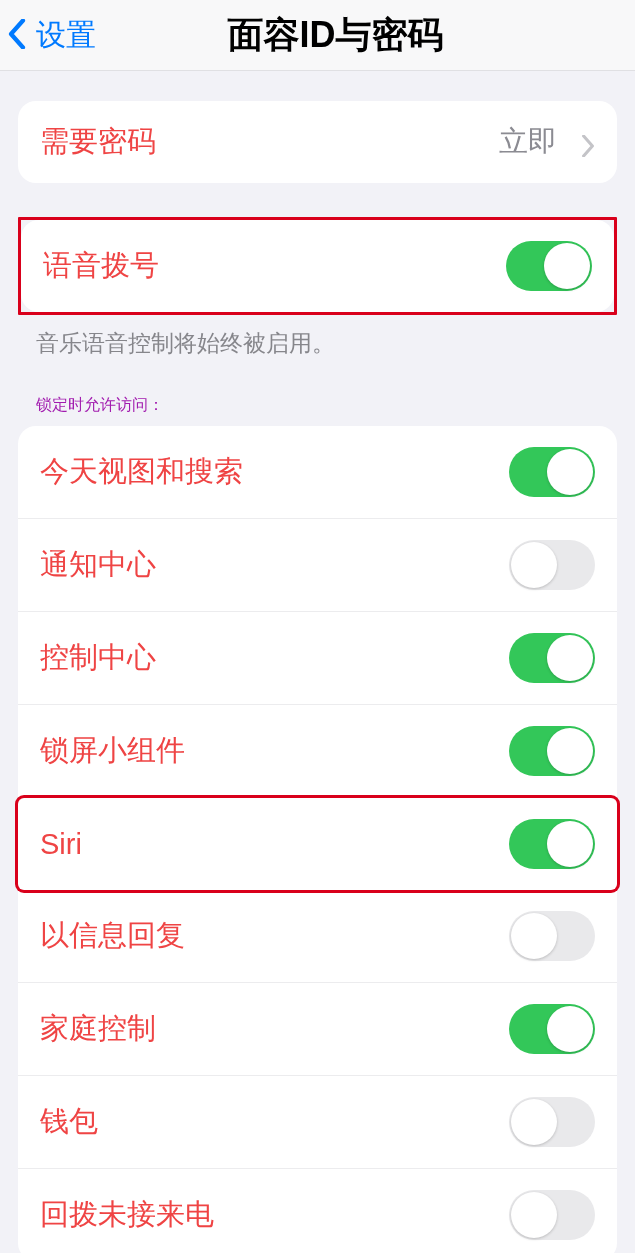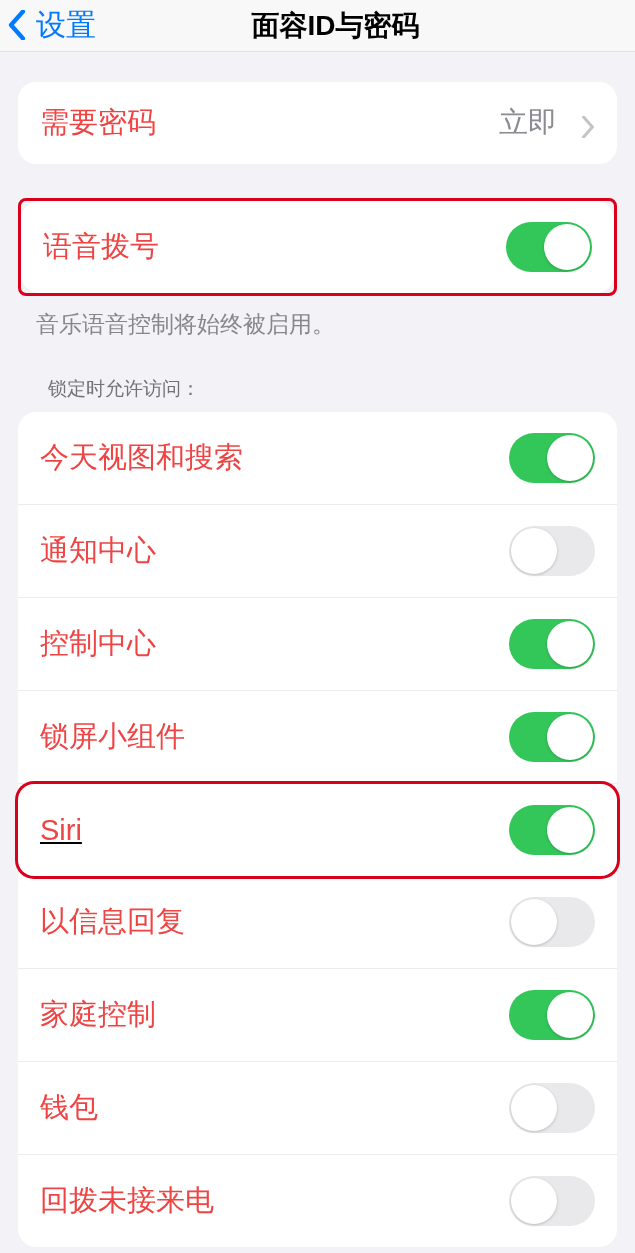--- a/index.html
+++ b/index.html
@@ -6,21 +6,21 @@
       margin: 0;
       padding: 0;
       box-sizing: border-box;
       font-family: -apple-system, "PingFang SC", "Helvetica Neue", sans-serif;
     }
     body {
       width: 635px;
       background: #f2f2f7;
     }
     .nav {
-      height: 52px;
+      height: 71px;
       display: flex;
       align-items: center;
       position: relative;
       background: #f8f8f9;
       border-bottom: 1px solid #e0e0e3;
     }
     .nav-back {
       display: flex;
       align-items: center;
       padding-left: 8px;
@@ -31,21 +31,21 @@
       width: 20px;
       height: 32px;
       display: inline-block;
       margin-right: 8px;
     }
     .nav-title {
       position: absolute;
       left: 8px;
       right: 0;
       text-align: center;
-      font-size: 28px;
+      font-size: 36px;
       font-weight: 600;
       pointer-events: none;
       padding-left: 28px;
     }
     .content {
       padding: 0;
     }
     .group {
       margin: 30px 18px 0;
       background: #fff;
@@ -79,23 +79,23 @@
       height: 22px;
       display: inline-block;
     }
     .footer-text {
       font-size: 23px;
       color: #86868b;
       padding: 12px 36px 0;
       line-height: 1.4;
     }
     .header-text {
-      font-size: 19px;
-      color: #737373;
-      padding: 36px 48px 10px;
+      font-size: 16px;
+      color: #a21caf;
+      padding: 36px 36px 10px;
     }
     .toggle {
       width: 86px;
       height: 50px;
       border-radius: 25px;
       position: relative;
       flex-shrink: 0;
     }
     .toggle.on {
       background: #33c759;
@@ -113,21 +113,21 @@
       box-shadow: 0 1px 3px rgba(0,0,0,0.2);
     }
     .toggle.on .toggle-knob {
       right: 2px;
     }
     .toggle.off .toggle-knob {
       left: 2px;
     }
     .highlight-box {
       border: 3px solid #d9001b;
-      border-radius: 8px;
+      border-radius: 1px;
     }
     .group1-wrap {
       margin: 34px 18px 0;
     }
     .group2-wrap {
       margin: 0 18px;
     }
     .group-inner {
       background: #fff;
       border-radius: 18px;
@@ -200,21 +200,21 @@
           <div class="toggle on">
             <div class="toggle-knob"></div>
           </div>
         </div>
         <div class="row">
           <span class="row-label">锁屏小组件</span>
           <div class="toggle on">
             <div class="toggle-knob"></div>
           </div>
         </div>
-        <div class="siri-row-container" style="box-shadow: rgb(217, 0, 27) 0px 0px 0px 3px; border-radius: 16px; z-index: 1; text-decoration: underline;">
+        <div class="siri-row-container" style="box-shadow: rgb(217, 0, 27) 0px 0px 0px 3px; border-radius: 6px; z-index: 1;">
           <div class="row">
             <span class="row-label">Siri</span>
             <div class="toggle on">
               <div class="toggle-knob"></div>
             </div>
           </div>
         </div>
         <div class="row">
           <span class="row-label">以信息回复</span>
           <div class="toggle off">

